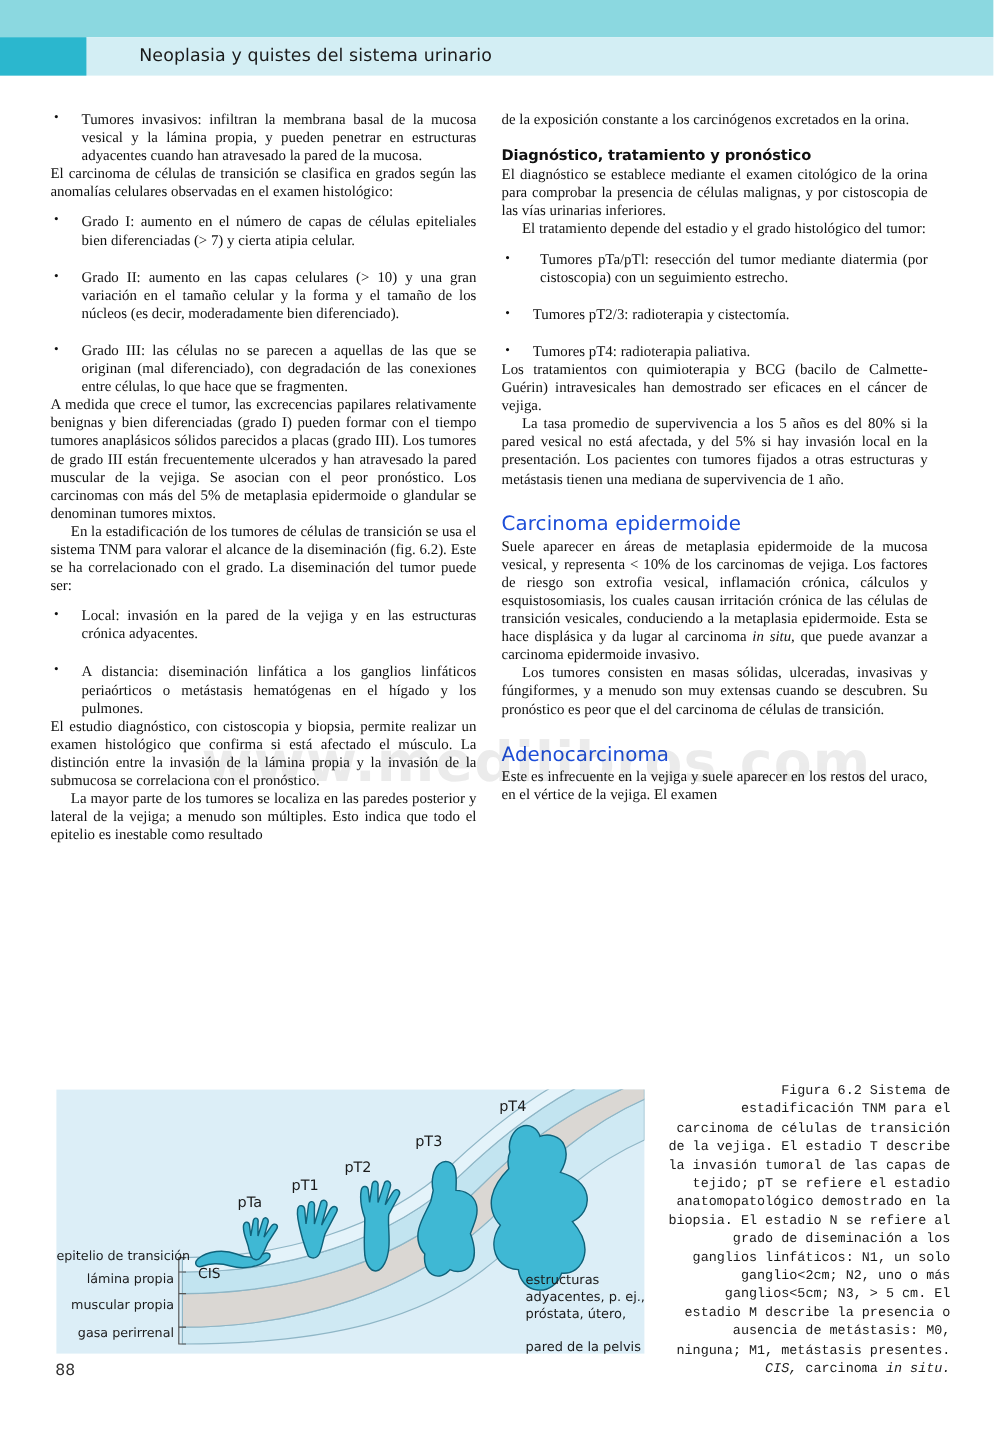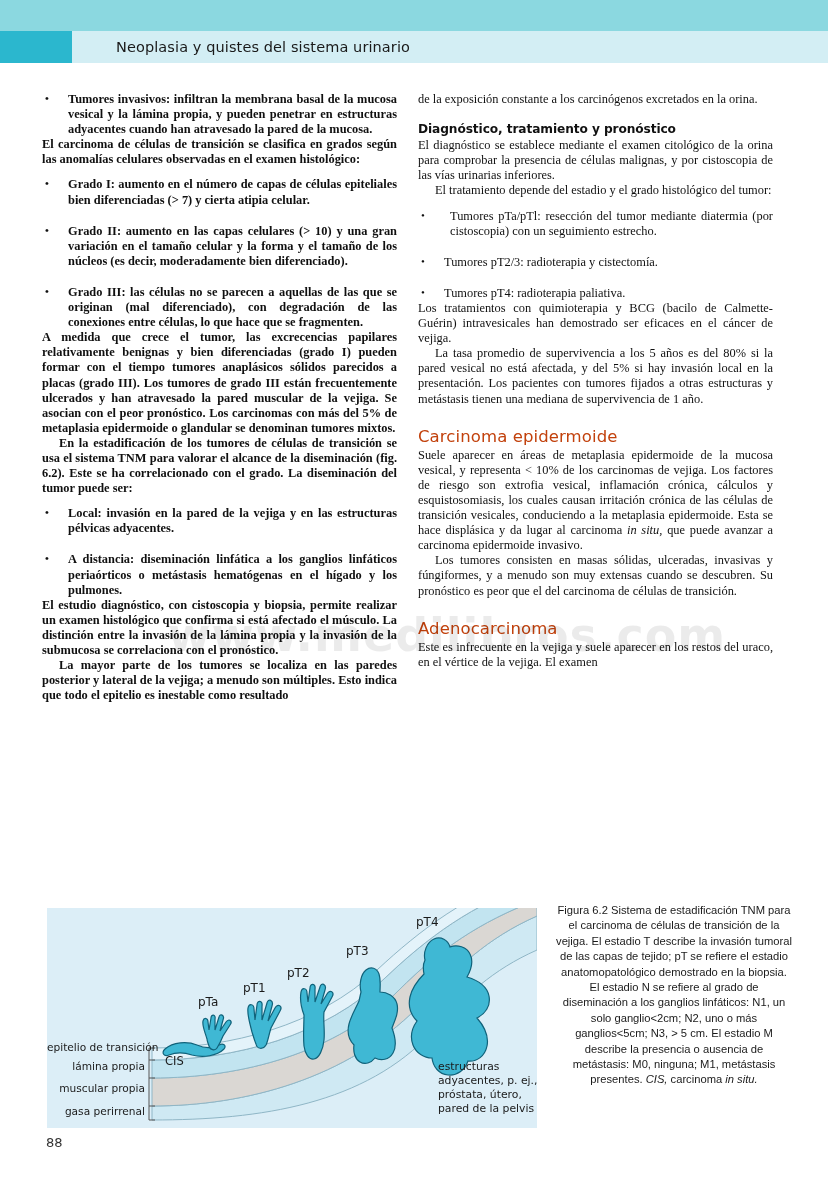--- a/index.html
+++ b/index.html
@@ -76,21 +76,21 @@
   .col {
     position: absolute;
     top: 92px;
     width: 355px;
     font-size: 12.4px;
     line-height: 15.1px;
     color: #101010;
     text-align: justify;
     z-index: 2;
   }
-  .col-left { left: 42px; font-weight: bold; }
+  .col-left { left: 42px; }
   .col-right { left: 418px; }
 
   .col p {
     margin: 0 0 0 0;
     text-align: justify;
     hyphens: manual;
   }
   .p-gap { margin-top: 11px; }
   .indent { text-indent: 17px; }
 
@@ -114,21 +114,21 @@
     font-size: 11px;
     color: #101010;
   }
   ul.bullets li.wide-gap::before { left: 3px; }
   ul.bullets li + li { margin-top: 16px; }
 
   h2.section-head {
     font-family: "DejaVu Sans", sans-serif;
     font-size: 16.5px;
     font-weight: normal;
-    color: #c2410c;
+    color: #1d4ed8;
     margin: 22px 0 4px 0;
     letter-spacing: 0.1px;
   }
   h3.sub-head {
     font-family: "DejaVu Sans", sans-serif;
     font-size: 12.2px;
     font-weight: bold;
     color: #111;
     margin: 15px 0 1px 0;
     letter-spacing: -0.1px;
@@ -143,25 +143,25 @@
     width: 490px;
     height: 220px;
     background: #DCEEF7;
     z-index: 3;
   }
   .figure-caption {
     position: absolute;
     left: 556px;
     top: 903px;
     width: 236px;
-    font-family: Liberation Sans, sans-serif;
+    font-family: Liberation Mono, monospace;
     font-size: 11.2px;
     line-height: 15.4px;
     color: #1a1a1a;
-    text-align: center;
+    text-align: right;
     z-index: 3;
   }
   .figure-caption .it { font-style: italic; }
 
   
   .fig-layer-label {
     position: absolute;
     font-family: "DejaVu Sans", sans-serif;
     font-size: 10.6px;
     color: #1a1a1a;
@@ -227,21 +227,21 @@
     <li>Grado I: aumento en el número de capas de células epiteliales bien diferenciadas (&gt; 7) y cierta atipia celular.</li>
     <li>Grado II: aumento en las capas celulares (&gt; 10) y una gran variación en el tamaño celular y la forma y el tamaño de los núcleos (es decir, moderadamente bien diferenciado).</li>
     <li>Grado III: las células no se parecen a aquellas de las que se originan (mal diferenciado), con degradación de las conexiones entre células, lo que hace que se fragmenten.</li>
   </ul>
 
   <p class="p-gap">A medida que crece el tumor, las excrecencias papilares relativamente benignas y bien diferenciadas (grado I) pueden formar con el tiempo tumores anaplásicos sólidos parecidos a placas (grado III). Los tumores de grado III están frecuentemente ulcerados y han atravesado la pared muscular de la vejiga. Se asocian con el peor pronóstico. Los carcinomas con más del 5% de metaplasia epidermoide o glandular se denominan tumores mixtos.</p>
 
   <p class="indent">En la estadificación de los tumores de células de transición se usa el sistema TNM para valorar el alcance de la diseminación (fig. 6.2). Este se ha correlacionado con el grado. La diseminación del tumor puede ser:</p>
 
   <ul class="bullets">
-    <li>Local: invasión en la pared de la vejiga y en las estructuras pélvicas adyacentes.</li>
+    <li>Local: invasión en la pared de la vejiga y en las estructuras crónica adyacentes.</li>
     <li>A distancia: diseminación linfática a los ganglios linfáticos periaórticos o metástasis hematógenas en el hígado y los pulmones.</li>
   </ul>
 
   <p class="p-gap">El estudio diagnóstico, con cistoscopia y biopsia, permite realizar un examen histológico que confirma si está afectado el músculo. La distinción entre la invasión de la lámina propia y la invasión de la submucosa se correlaciona con el pronóstico.</p>
 
   <p class="indent">La mayor parte de los tumores se localiza en las paredes posterior y lateral de la vejiga; a menudo son múltiples. Esto indica que todo el epitelio es inestable como resultado</p>
 </div>
 
 <div class="col col-right">
 
@@ -323,18 +323,18 @@
   
   <div class="fig-layer-label" style="left:0px; top:133px; width:98px;">epitelio de transición</div>
   <div class="fig-layer-label" style="left:0px; top:152px; width:98px;">lámina propia</div>
   <div class="fig-layer-label" style="left:0px; top:174px; width:98px;">muscular propia</div>
   <div class="fig-layer-label" style="left:0px; top:197px; width:98px;">gasa perirrenal</div>
 
   
   <div class="fig-adj-label" style="left:378px; top:152px;">estructuras</div>
   <div class="fig-adj-label" style="left:378px; top:166px;">adyacentes, p. ej.,</div>
   <div class="fig-adj-label" style="left:378px; top:180px;">próstata, útero,</div>
-  <div class="fig-adj-label" style="left:378px; top:194px;">pared de la pelvis</div>
+  <div class="fig-adj-label" style="left:378px; top:208px;">pared de la pelvis</div>
 </div>
 
 <div class="figure-caption"><span>Figura 6.2 Sistema de estadificación TNM para el carcinoma de células de transición de la vejiga. El estadio T describe la invasión tumoral de las capas de tejido; pT se refiere el estadio anatomopatológico demostrado en la biopsia. El estadio N se refiere al grado de diseminación a los ganglios linfáticos: N1, un solo ganglio&lt;2cm; N2, uno o más ganglios&lt;5cm; N3, &gt; 5 cm. El estadio M describe la presencia o ausencia de metástasis: M0, ninguna; M1, metástasis presentes. </span><span class="it">CIS,</span><span> carcinoma </span><span class="it">in situ.</span></div>
 
 <div class="page-number">88</div>
 
 </body></html>

